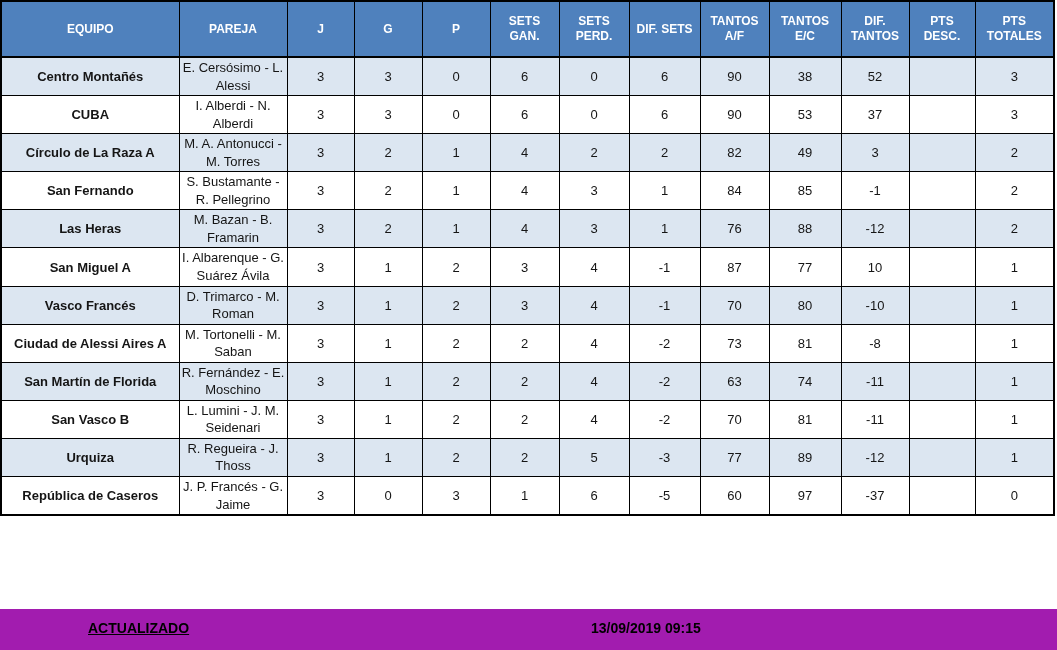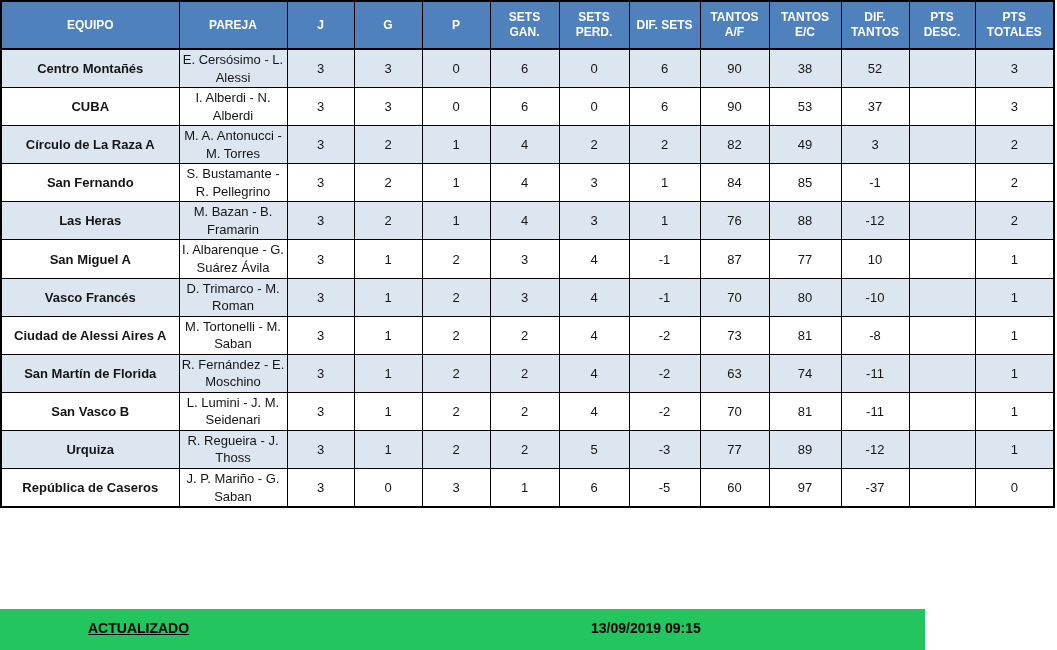--- a/index.html
+++ b/index.html
@@ -26,21 +26,21 @@
   }
   table.standings th,
   table.standings td {
     border: 1px solid #000000;
     padding: 1px 2px;
     text-align: center;
     vertical-align: middle;
     color: #151515;
     overflow: hidden;
   }
-  table.standings thead tr { height: 48px; }
+  table.standings thead tr { height: 56px; }
   table.standings tbody tr { height: 29px; }
   table.standings th {
     background: #4f81bd;
     color: #ffffff;
     font-weight: bold;
     font-size: 12px;
     line-height: 1.25;
     white-space: pre-line;
     border-bottom: 2px solid #000000;
   }
@@ -70,23 +70,23 @@
   col.c-tantos_af   { width: 69px; }
   col.c-tantos_ec   { width: 72px; }
   col.c-dif_tantos  { width: 68px; }
   col.c-pts_desc    { width: 66px; }
   col.c-pts_totales { width: 79px; }
 
   .footer-bar {
     position: absolute;
     left: 0;
     top: 609px;
-    width: 925px;
+    width: 1057px;
     height: 41px;
-    background: #22c55e;
+    background: #a21caf;
   }
   .footer-label {
     position: absolute;
     left: 88px;
     top: 11px;
     font-size: 14px;
     font-weight: bold;
     text-decoration: underline;
     color: #000000;
   }
@@ -305,21 +305,21 @@
           <td class="col-sets_perd">5</td>
           <td class="col-dif_sets">-3</td>
           <td class="col-tantos_af">77</td>
           <td class="col-tantos_ec">89</td>
           <td class="col-dif_tantos">-12</td>
           <td class="col-pts_desc"></td>
           <td class="col-pts_totales">1</td>
         </tr>
         <tr>
           <td class="col-equipo">República de Caseros</td>
-          <td class="col-pareja">J. P. Mariño - G. Saban</td>
+          <td class="col-pareja">J. P. Francés - G. Jaime</td>
           <td class="col-j">3</td>
           <td class="col-g">0</td>
           <td class="col-p">3</td>
           <td class="col-sets_gan">1</td>
           <td class="col-sets_perd">6</td>
           <td class="col-dif_sets">-5</td>
           <td class="col-tantos_af">60</td>
           <td class="col-tantos_ec">97</td>
           <td class="col-dif_tantos">-37</td>
           <td class="col-pts_desc"></td>

